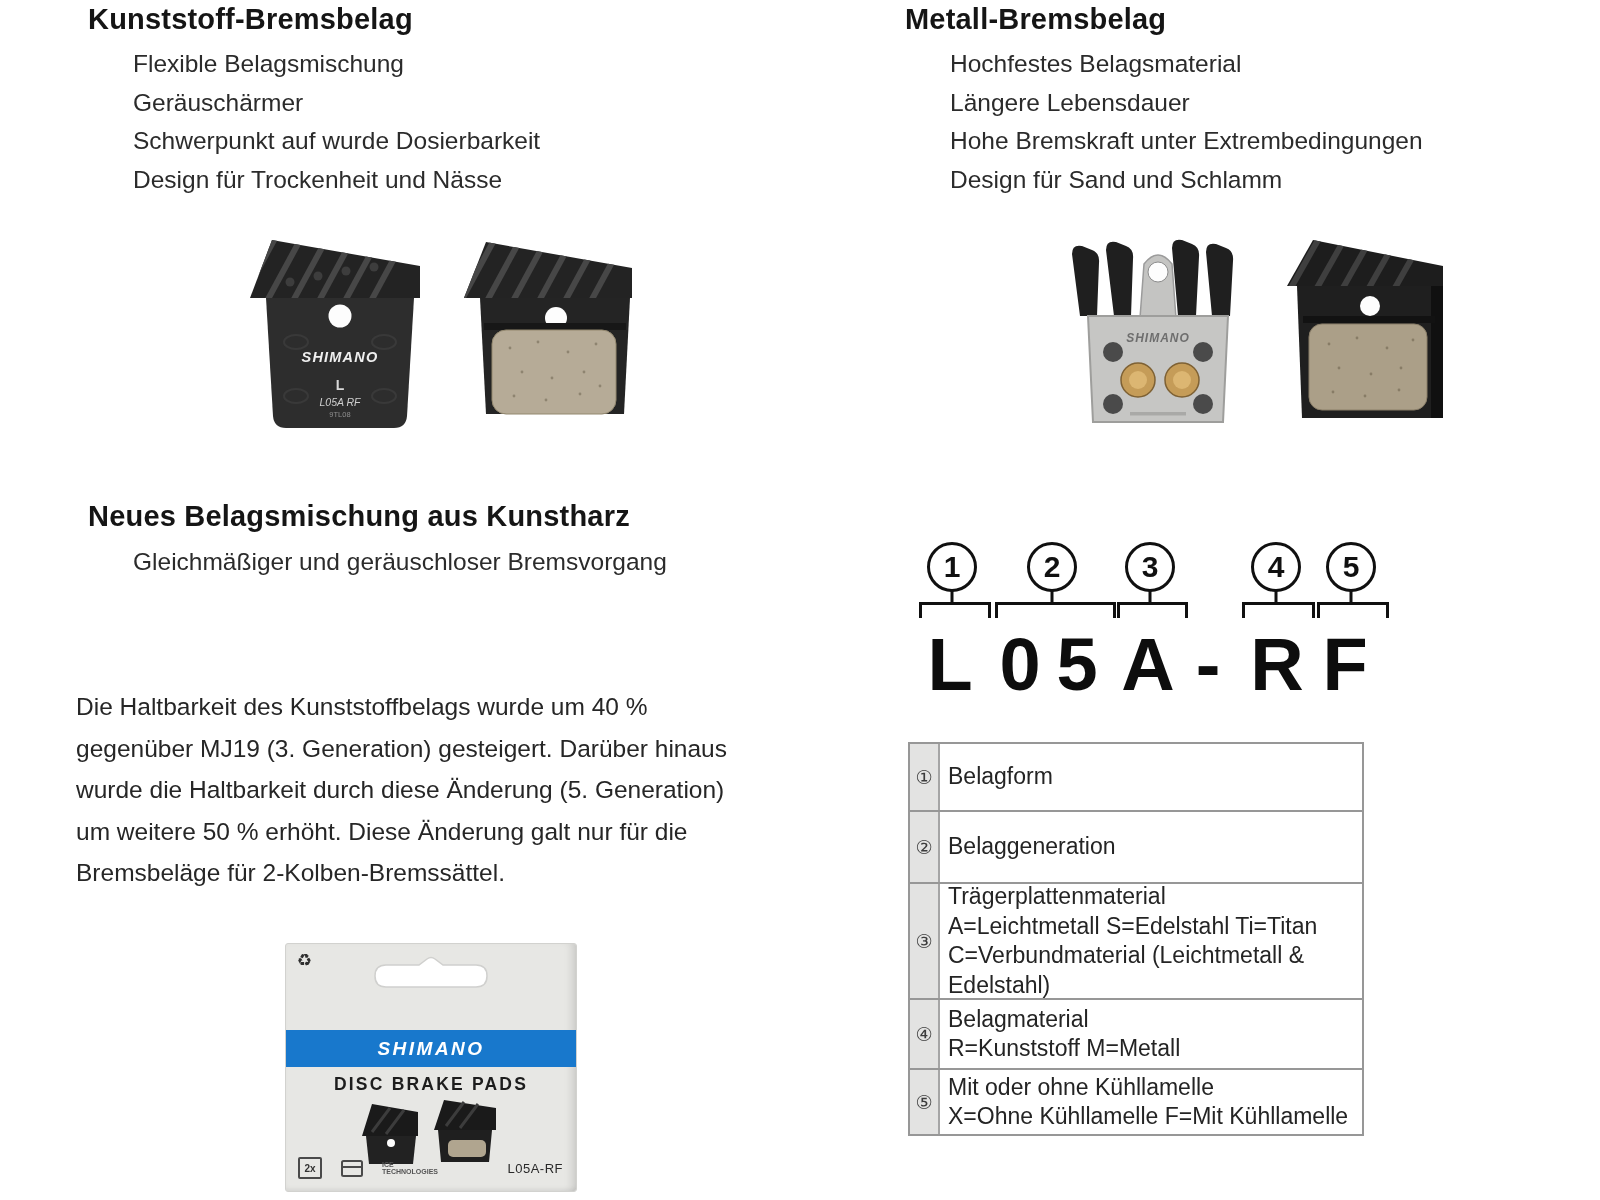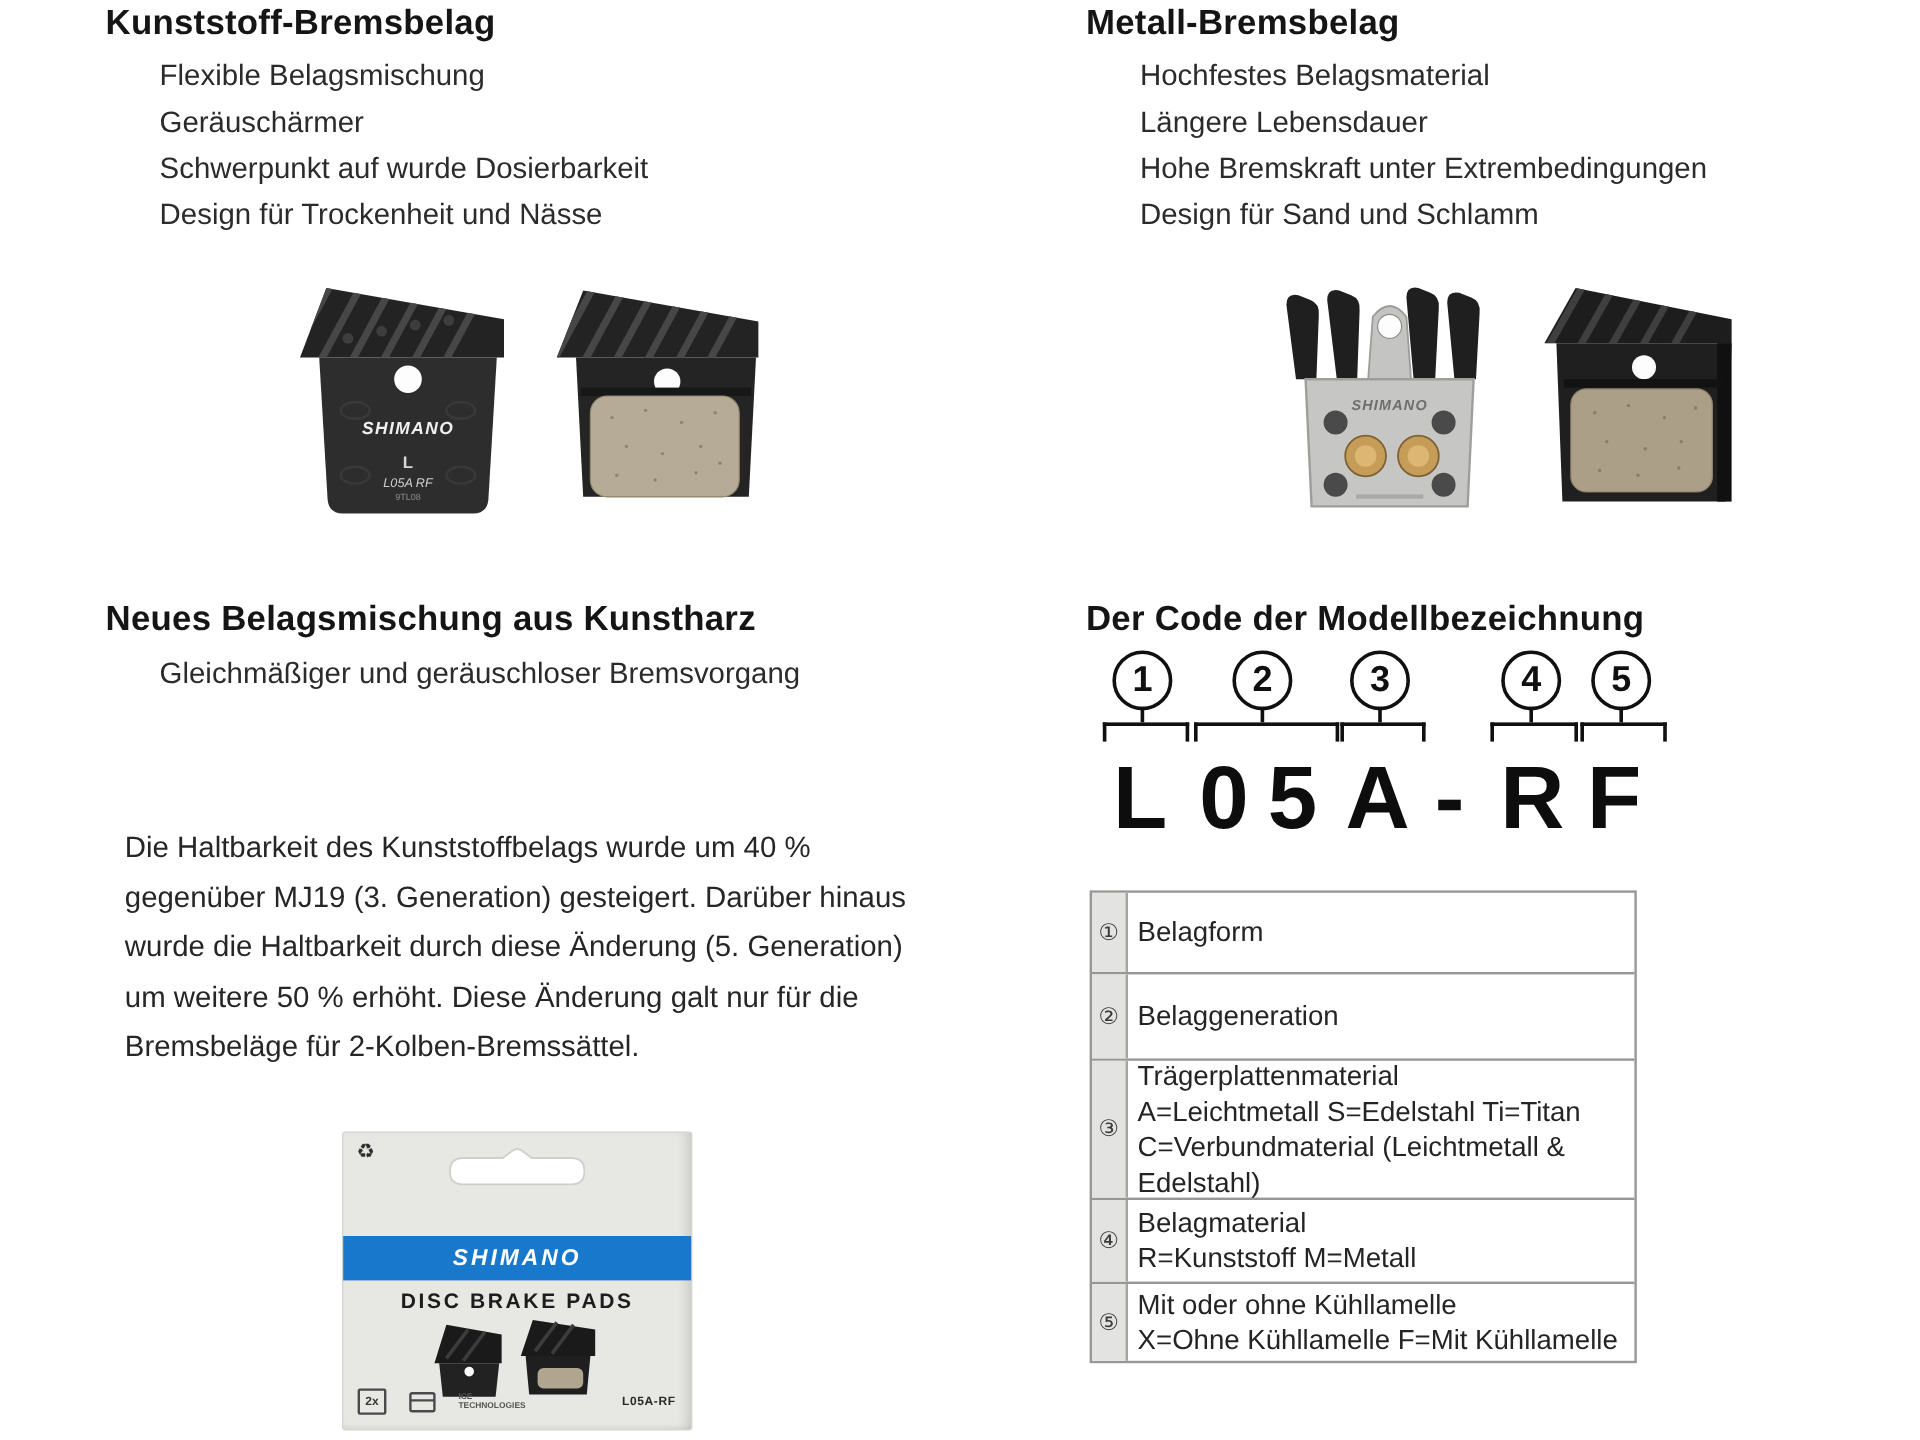--- a/index.html
+++ b/index.html
@@ -47,21 +47,21 @@
   .pbox-band{position:absolute;left:0;top:86px;width:100%;height:37px;display:flex;
     align-items:center;justify-content:center;}
   .pbox-brand{color:#fff;font-weight:700;font-style:italic;font-size:19px;letter-spacing:2.5px;}
   .pbox-product{position:absolute;left:0;top:130px;width:100%;text-align:center;
     font-size:17.5px;font-weight:700;letter-spacing:2.2px;color:#1d1d1d;}
   .pbox-bottom{position:absolute;left:12px;right:13px;bottom:10px;height:26px;
     display:flex;align-items:center;gap:18px;}
   .badge2x{width:20px;height:18px;border:2px solid #4a4a4a;border-radius:2px;color:#333;
     font-size:10px;font-weight:700;display:flex;align-items:center;justify-content:center;}
   .techlabel{font-size:7px;line-height:7px;font-weight:700;color:#555;width:58px;}
-  .model-code{margin-left:auto;font-size:10px;font-weight:700;color:#2a2a2a;letter-spacing:.5px;padding-left:12px;}
+  .model-code{margin-left:auto;font-size:13px;font-weight:400;color:#2a2a2a;letter-spacing:.5px;padding-left:12px;}
   .recycle{position:absolute;left:11px;top:6px;font-size:17px;color:#2f2f2f;}
 </style>
 </head>
 <body>
 
 <div class="page">
 
   <div class="abs h-main" style="left:88px;top:3px;">Kunststoff-Bremsbelag</div>
 
   <div class="abs feat" style="left:133px;top:45px;">
@@ -140,21 +140,21 @@
       </g>
     </svg>
   </div>
 
   <div class="abs h-main" style="left:88px;top:500px;">Neues Belagsmischung aus Kunstharz</div>
 
   <div class="abs feat" style="left:133px;top:543px;">
     <div>Gleichmäßiger und geräuschloser Bremsvorgang</div>
   </div>
 
-  <div class="abs para" style="left:104px;top:686px;">
+  <div class="abs para" style="left:76px;top:686px;">
     <span>Die Haltbarkeit des Kunststoffbelags wurde um 40 %</span>
     <span>gegenüber MJ19 (3. Generation) gesteigert. Darüber hinaus</span>
     <span>wurde die Haltbarkeit durch diese Änderung (5. Generation)</span>
     <span>um weitere 50 % erhöht. Diese Änderung galt nur für die</span>
     <span>Bremsbeläge für 2-Kolben-Bremssättel.</span>
   </div>
 
   <div class="abs pbox">
     <span class="recycle">♻</span>
     <svg width="140" height="40" viewBox="0 0 140 40" style="position:absolute;left:75px;top:12px;">
@@ -255,21 +255,20 @@
           <circle cx="66" cy="148" r="1.4"></circle>
           <circle cx="98" cy="154" r="1.4"></circle>
         <circle cx="128" cy="148" r="1.4"></circle>
           <circle cx="60" cy="172" r="1.4"></circle>
           <circle cx="92" cy="176" r="1.4"></circle>
         <circle cx="126" cy="170" r="1.4"></circle>
       </g>
     </svg>
   </div>
 
-  <div class="abs h-main" style="left:905px;top:500px;">Der Code der Modellbezeichnung</div>
 
   <div class="abs code-wrap">
     <div class="code-circle" style="left:47px;">1</div>
     <div class="code-circle" style="left:147px;">2</div>
     <div class="code-circle" style="left:245px;">3</div>
     <div class="code-circle" style="left:371px;">4</div>
     <div class="code-circle" style="left:446px;">5</div>
 
     <div class="code-stem" style="left:47px;"></div>
     <div class="code-stem" style="left:147px;"></div>

